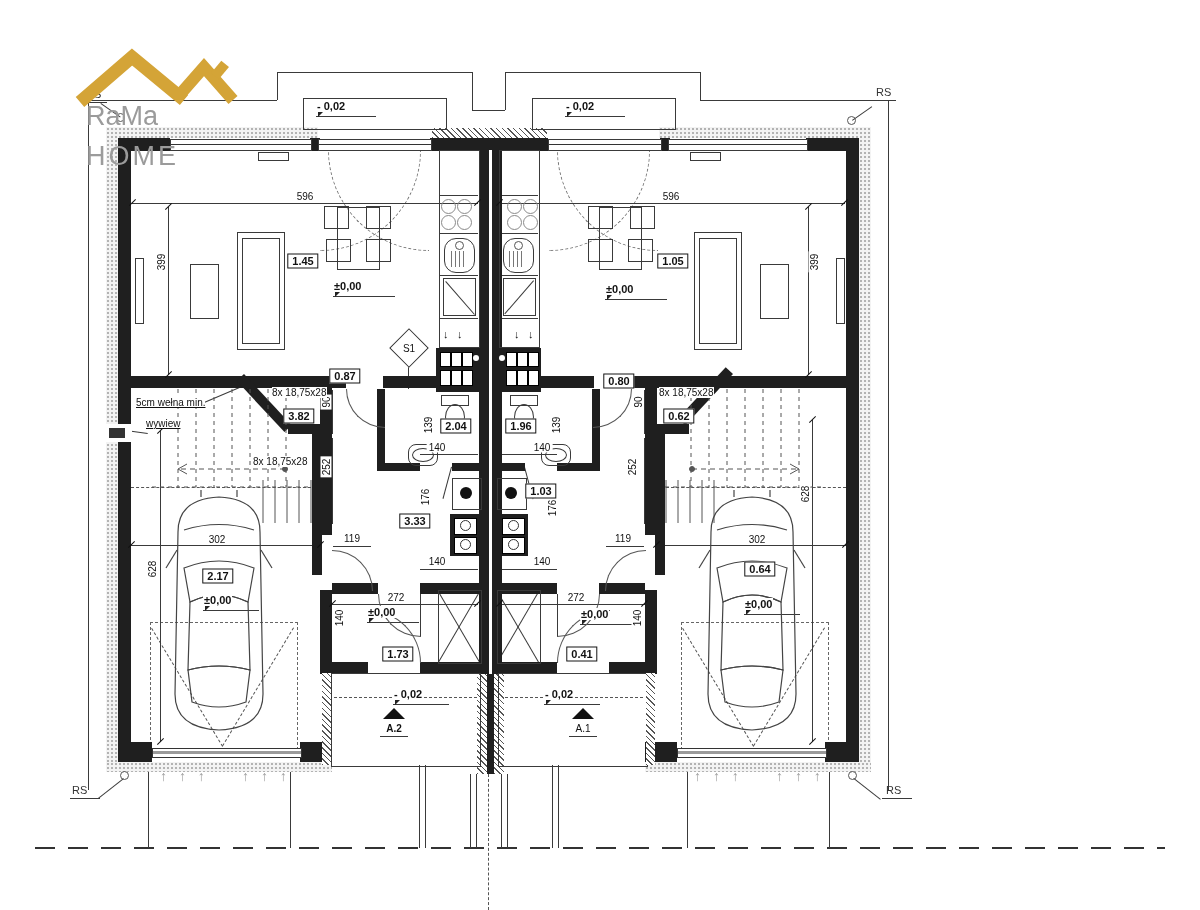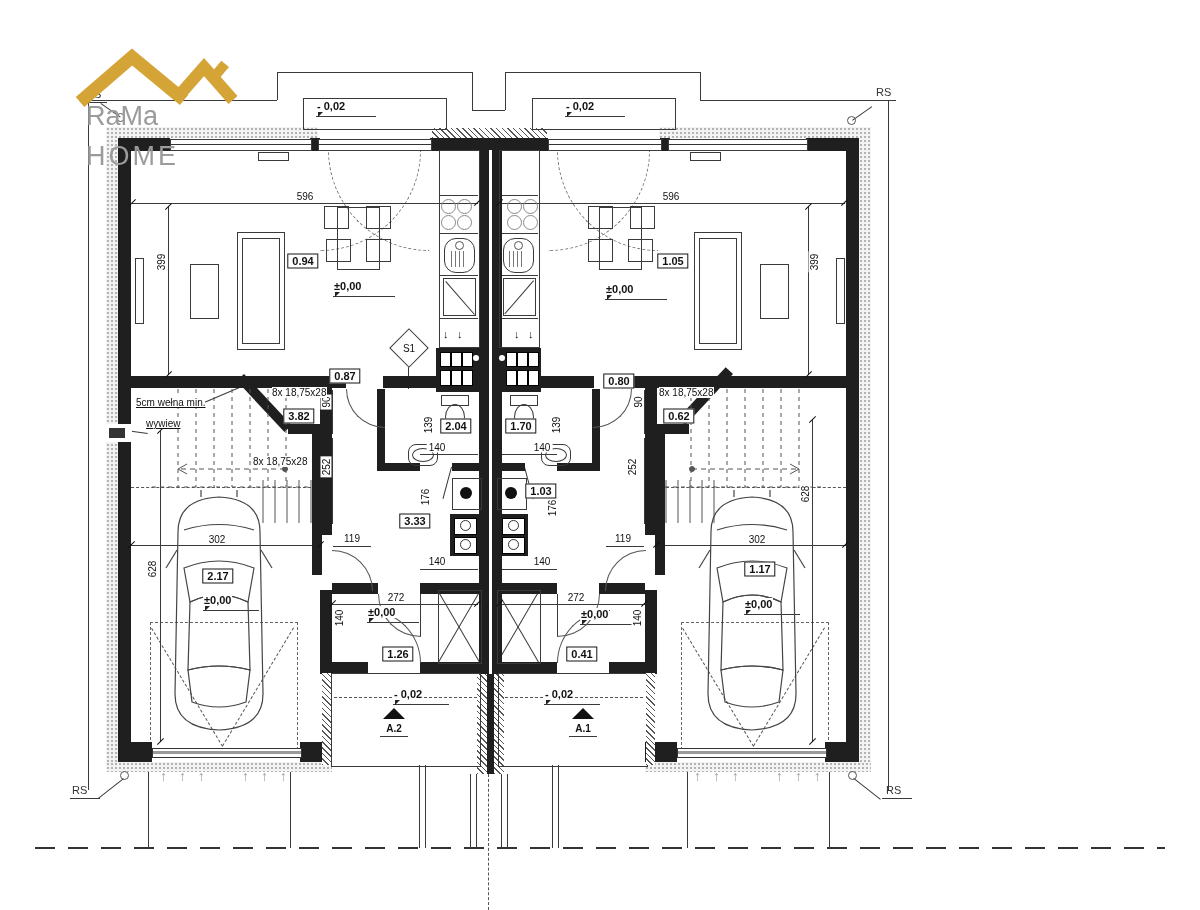--- a/index.html
+++ b/index.html
@@ -418,34 +418,34 @@
   <span class="dim" style="left:542px;top:447px;">140</span>
   <span class="dim" style="left:437px;top:561px;">140</span>
   <span class="dim" style="left:542px;top:561px;">140</span>
   <span class="dimv" style="left:425px;top:497px;">176</span>
   <span class="dimv" style="left:552px;top:508px;">176</span>
   <span class="dim" style="left:352px;top:538px;">119</span>
   <span class="dim" style="left:623px;top:538px;">119</span>
   <span class="dimv" style="left:339px;top:618px;">140</span>
   <span class="dimv" style="left:637px;top:618px;">140</span>
 
-  <span class="rl" style="left:303px;top:261px;">0.94</span>
+  <span class="rl" style="left:303px;top:261px;">1.45</span>
   <span class="rl" style="left:673px;top:261px;">1.05</span>
   <span class="rl" style="left:345px;top:376px;">0.87</span>
   <span class="rl" style="left:619px;top:381px;">0.80</span>
   <span class="rl" style="left:456px;top:426px;">2.04</span>
-  <span class="rl" style="left:521px;top:426px;">1.70</span>
+  <span class="rl" style="left:521px;top:426px;">1.96</span>
   <span class="rl" style="left:299px;top:416px;">3.82</span>
   <span class="rl" style="left:679px;top:416px;">0.62</span>
   <span class="rl" style="left:415px;top:521px;">3.33</span>
   <span class="rl" style="left:541px;top:491px;">1.03</span>
-  <span class="rl" style="left:398px;top:654px;">1.26</span>
+  <span class="rl" style="left:398px;top:654px;">1.73</span>
   <span class="rl" style="left:582px;top:654px;">0.41</span>
   <span class="rl" style="left:218px;top:576px;">2.17</span>
-  <span class="rl" style="left:760px;top:569px;">1.17</span>
+  <span class="rl" style="left:760px;top:569px;">0.64</span>
 
   <span class="note und" style="left:136px;top:397px;">5cm wełna min.</span>
   <div class="tl rot" style="left:204px;top:402px;width:55px;height:1px;transform:rotate(-23deg);"></div>
   <span class="note und" style="left:146px;top:418px;">wywiew</span>
   <div class="tl rot" style="left:126px;top:430px;width:22px;height:1px;transform:rotate(8deg);"></div>
   <span class="note" style="left:272px;top:387px;">8x 18,75x28</span>
   <span class="note" style="left:253px;top:456px;">8x 18,75x28</span>
   <span class="note" style="left:659px;top:387px;">8x 18,75x28</span>
 
   <span class="lvl" style="left:333px;top:280px;">±0,00</span>
@@ -476,21 +476,21 @@
   <div class="tl" style="left:393px;top:704px;width:56px;height:1px;"></div>
   <div class="triL" style="left:395px;top:697px;"></div>
   <span class="lvl" style="left:544px;top:688px;">- 0,02</span>
   <div class="tl" style="left:544px;top:704px;width:56px;height:1px;"></div>
   <div class="triL" style="left:546px;top:697px;"></div>
 
   <div class="triA" style="left:383px;top:708px;"></div>
   <span class="dim" style="left:394px;top:728px;font-weight:700;">A.2</span>
   <div class="tl" style="left:380px;top:736px;width:28px;height:1px;"></div>
   <div class="triA" style="left:572px;top:708px;"></div>
-  <span class="dim" style="left:583px;top:728px;font-weight:700;">A.1</span>
+  <span class="dim" style="left:583px;top:728px;font-weight:400;">A.1</span>
   <div class="tl" style="left:569px;top:736px;width:28px;height:1px;"></div>
 
   <div class="s1d" style="left:395px;top:334px;"></div>
   <span class="s1t" style="left:409px;top:348px;">S1</span>
   <div class="tl" style="left:408px;top:363px;width:1px;height:26px;"></div>
 
   <span class="rs" style="left:86px;top:88px;">RS</span>
   <div class="tl" style="left:83px;top:102px;width:24px;height:1px;"></div>
   <div class="tl rot" style="left:101px;top:103px;width:24px;height:1px;transform:rotate(35deg);"></div>
   <div class="ring" style="left:116px;top:113px;width:7px;height:7px;border-color:#555;"></div>

